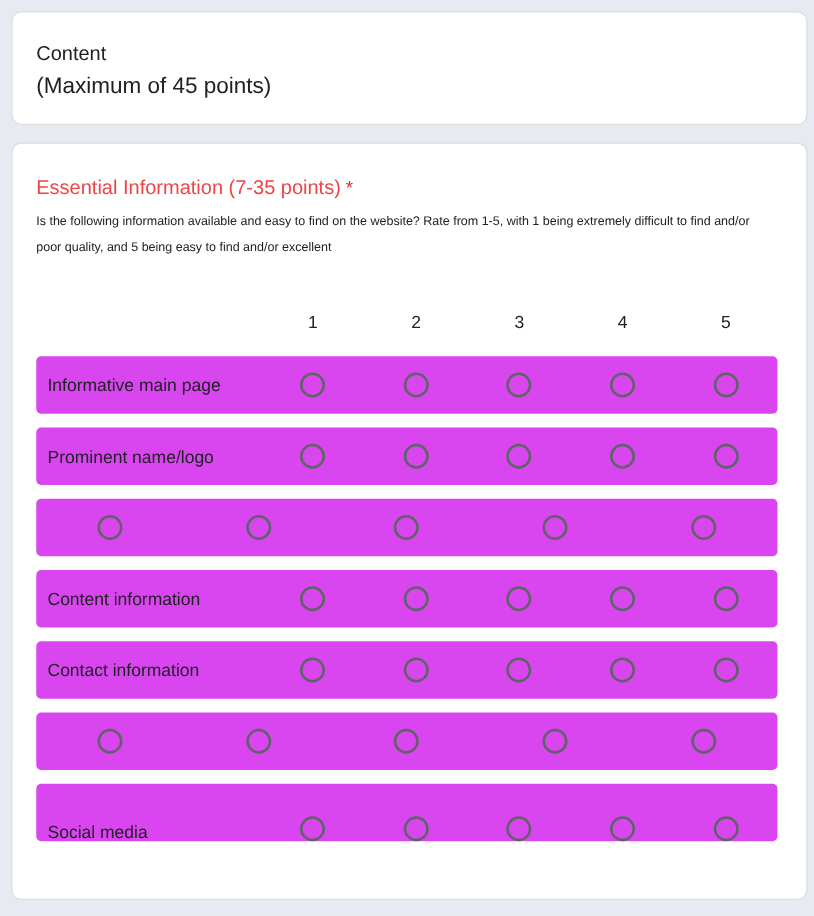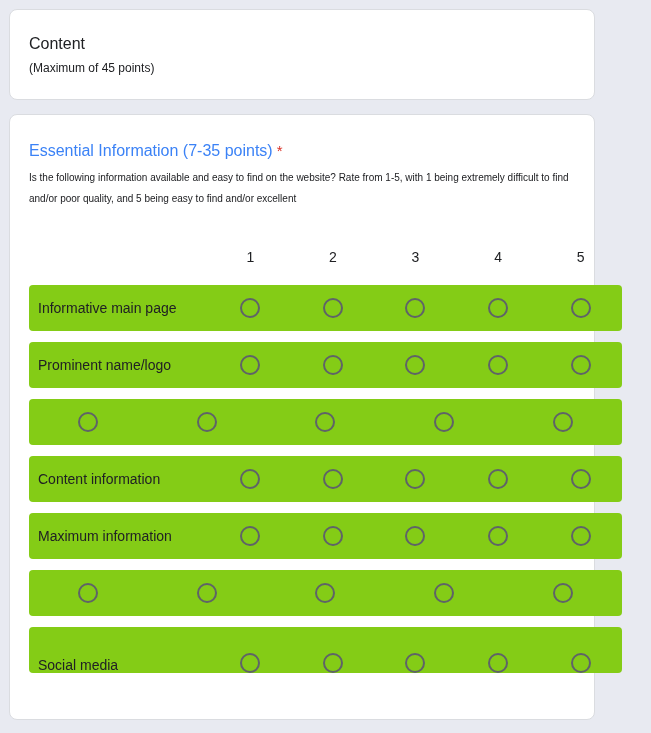--- a/index.html
+++ b/index.html
@@ -7,47 +7,47 @@
     width: 651px;
     height: 733px;
     background: #e8eaf1;
     font-family: "Liberation Sans", "DejaVu Sans", sans-serif;
     color: #202124;
   }
   .card {
     background: #ffffff;
     border: 1px solid #dadce0;
     border-radius: 8px;
-    width: 586px;
+    width: 637px;
     margin-left: 9px;
   }
   .card-section {
     margin-top: 9px;
     padding: 22px 19px 21px 19px;
   }
   .section-title {
     font-size: 16px;
     line-height: 24px;
     color: #202124;
   }
   .section-subtitle {
-    font-size: 12px;
+    font-size: 18px;
     line-height: 20px;
     color: #202124;
     margin-top: 2px;
   }
   .card-question {
     margin-top: 14px;
     padding: 24px 19px 38px 19px;
     min-height: 606px;
   }
   .q-title {
     font-size: 16px;
     line-height: 24px;
-    color: #3b82f6;
+    color: #ef4444;
   }
   .required-asterisk {
     color: #d93025;
     padding-left: 4px;
     font-size: 15px;
   }
   .q-desc {
     font-size: 10px;
     line-height: 21px;
     color: #202124;
@@ -61,21 +61,21 @@
   .grid-head {
     display: flex;
     align-items: center;
     height: 28px;
     margin-bottom: 14px;
   }
   .grid-row {
     display: flex;
     align-items: center;
     height: 46px;
-    background: #84cc16;
+    background: #d946ef;
     border-radius: 4px;
     margin-bottom: 11px;
   }
   .grid-row:last-child { margin-bottom: 0; align-items: flex-end; }
   .label-cell {
     width: 180px;
     padding-left: 9px;
     font-size: 14px;
     color: #202124;
     flex-shrink: 0;
@@ -197,21 +197,21 @@
         </div>
       <div class="opt-cell">
           <span class="radio"></span>
         </div>
       <div class="opt-cell">
           <span class="radio"></span>
         </div>
     </div>
 
     <div class="grid-row">
-      <div class="label-cell">Maximum information</div>
+      <div class="label-cell">Contact information</div>
       <div class="opt-cell">
           <span class="radio"></span>
         </div>
       <div class="opt-cell">
           <span class="radio"></span>
         </div>
       <div class="opt-cell">
           <span class="radio"></span>
         </div>
       <div class="opt-cell">

